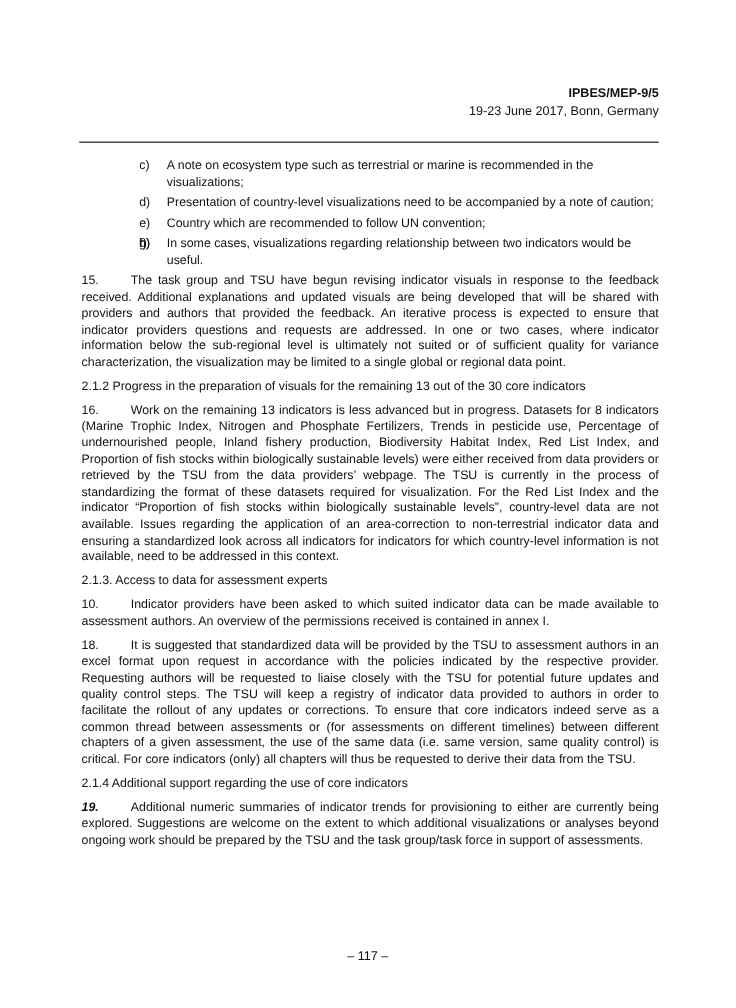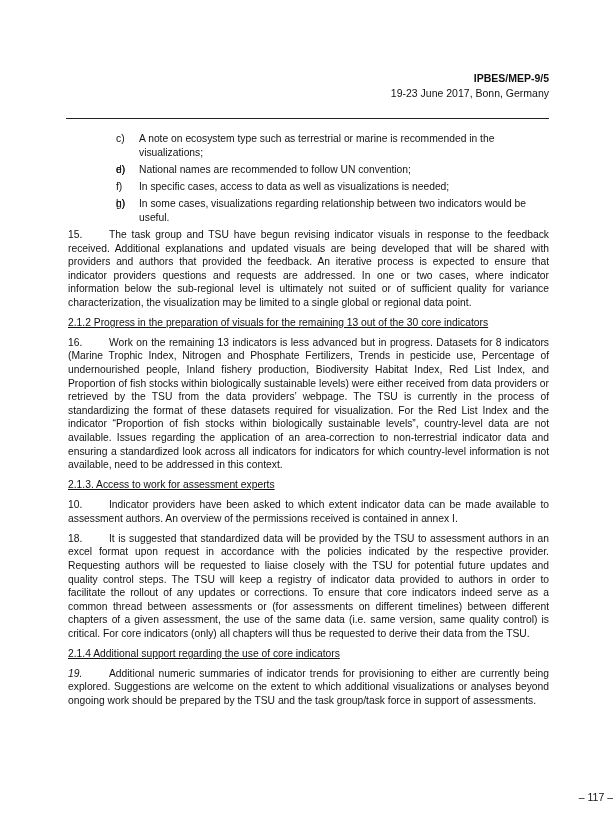--- a/index.html
+++ b/index.html
@@ -8,51 +8,51 @@
   .page { position: absolute; left: 0; top: 0; width: 613px; height: 840px; background: #fff; }
   .hdr-code { position: absolute; right: 64px; top: 72px; font-size: 10.5px; font-weight: bold; text-align: center; }
   .hdr-date { position: absolute; right: 64px; top: 87px; font-size: 10.5px; text-align: center; }
   .hdr-rule { position: absolute; left: 66px; right: 64px; top: 118px; border-top: 1px solid #222; }
   .content { position: absolute; left: 68px; right: 64px; top: 132px; font-size: 10.3px; line-height: 13.6px; }
   .list { margin: 0 0 0 48px; padding: 0; list-style: none; }
   .list li { position: relative; padding-left: 23px; margin-bottom: 3.6px; }
   .list li .lbl { position: absolute; left: 0; top: 0; }
   .para { text-align: justify; margin: 0 0 6.4px 0; }
   .para .num { display: inline-block; width: 41px; }
-  .para .num.it { font-style: italic; }
-  .subhead { text-decoration: underline; margin: 0 0 6.4px 0; }
-  .pageno { position: absolute; left: 0; right: 0; top: 791px; text-align: right; font-size: 10.5px; }
+  .para .num.it { font-style: italic; font-weight: bold; }
+  .subhead { margin: 0 0 6.4px 0; }
+  .pageno { position: absolute; left: 0; right: 0; top: 791px; text-align: center; font-size: 10.5px; }
 </style>
 </head>
 <body>
 
 <div class="page">
   <div class="hdr-code">IPBES/MEP-9/5</div>
   <div class="hdr-date">19-23 June 2017, Bonn, Germany</div>
   <div class="hdr-rule"></div>
 
   <div class="content">
     <ul class="list">
       <li><span class="lbl">c)</span><span>A note on ecosystem type such as terrestrial or marine is recommended in the visualizations;</span></li>
-      <li><span class="lbl">d)</span></li>
-      <li><span class="lbl">e)</span><span>National names are recommended to follow UN convention;</span></li>
-      <li><span class="lbl">f)</span><span>In specific cases, access to data as well as visualizations is needed;</span></li>
+      <li><span class="lbl">d)</span><span>Presentation of country-level visualizations need to be accompanied by a note of caution;</span></li>
+      <li><span class="lbl">e)</span><span>Country which are recommended to follow UN convention;</span></li>
+      <li><span class="lbl">f)</span></li>
       <li><span class="lbl">g)</span></li>
       <li><span class="lbl">h)</span><span>In some cases, visualizations regarding relationship between two indicators would be useful.</span></li>
     </ul>
 
     <p class="para"><span class="num">15.</span><span>The task group and TSU have begun revising indicator visuals in response to the feedback received. Additional explanations and updated visuals are being developed that will be shared with providers and authors that provided the feedback. An iterative process is expected to ensure that indicator providers questions and requests are addressed. In one or two cases, where indicator information below the sub-regional level is ultimately not suited or of sufficient quality for variance characterization, the visualization may be limited to a single global or regional data point.</span></p>
 
     <div class="subhead">2.1.2 Progress in the preparation of visuals for the remaining 13 out of the 30 core indicators</div>
 
     <p class="para"><span class="num">16.</span><span>Work on the remaining 13 indicators is less advanced but in progress. Datasets for 8 indicators (Marine Trophic Index, Nitrogen and Phosphate Fertilizers, Trends in pesticide use, Percentage of undernourished people, Inland fishery production, Biodiversity Habitat Index, Red List Index, and Proportion of fish stocks within biologically sustainable levels) were either received from data providers or retrieved by the TSU from the data providers’ webpage. The TSU is currently in the process of standardizing the format of these datasets required for visualization. For the Red List Index and the indicator “Proportion of fish stocks within biologically sustainable levels”, country-level data are not available. Issues regarding the application of an area-correction to non-terrestrial indicator data and ensuring a standardized look across all indicators for indicators for which country-level information is not available, need to be addressed in this context.</span></p>
 
-    <div class="subhead">2.1.3. Access to work for assessment experts</div>
+    <div class="subhead">2.1.3. Access to data for assessment experts</div>
 
-    <p class="para"><span class="num">10.</span><span>Indicator providers have been asked to which extent indicator data can be made available to assessment authors. An overview of the permissions received is contained in annex I.</span></p>
+    <p class="para"><span class="num">10.</span><span>Indicator providers have been asked to which suited indicator data can be made available to assessment authors. An overview of the permissions received is contained in annex I.</span></p>
 
     <p class="para"><span class="num">18.</span><span>It is suggested that standardized data will be provided by the TSU to assessment authors in an excel format upon request in accordance with the policies indicated by the respective provider. Requesting authors will be requested to liaise closely with the TSU for potential future updates and quality control steps. The TSU will keep a registry of indicator data provided to authors in order to facilitate the rollout of any updates or corrections. To ensure that core indicators indeed serve as a common thread between assessments or (for assessments on different timelines) between different chapters of a given assessment, the use of the same data (i.e. same version, same quality control) is critical. For core indicators (only) all chapters will thus be requested to derive their data from the TSU.</span></p>
 
     <div class="subhead">2.1.4 Additional support regarding the use of core indicators</div>
 
     <p class="para"><span class="num it">19.</span><span>Additional numeric summaries of indicator trends for provisioning to either are currently being explored. Suggestions are welcome on the extent to which additional visualizations or analyses beyond ongoing work should be prepared by the TSU and the task group/task force in support of assessments.</span></p>
   </div>
 
   <div class="pageno">– 117 –</div>
 </div>

